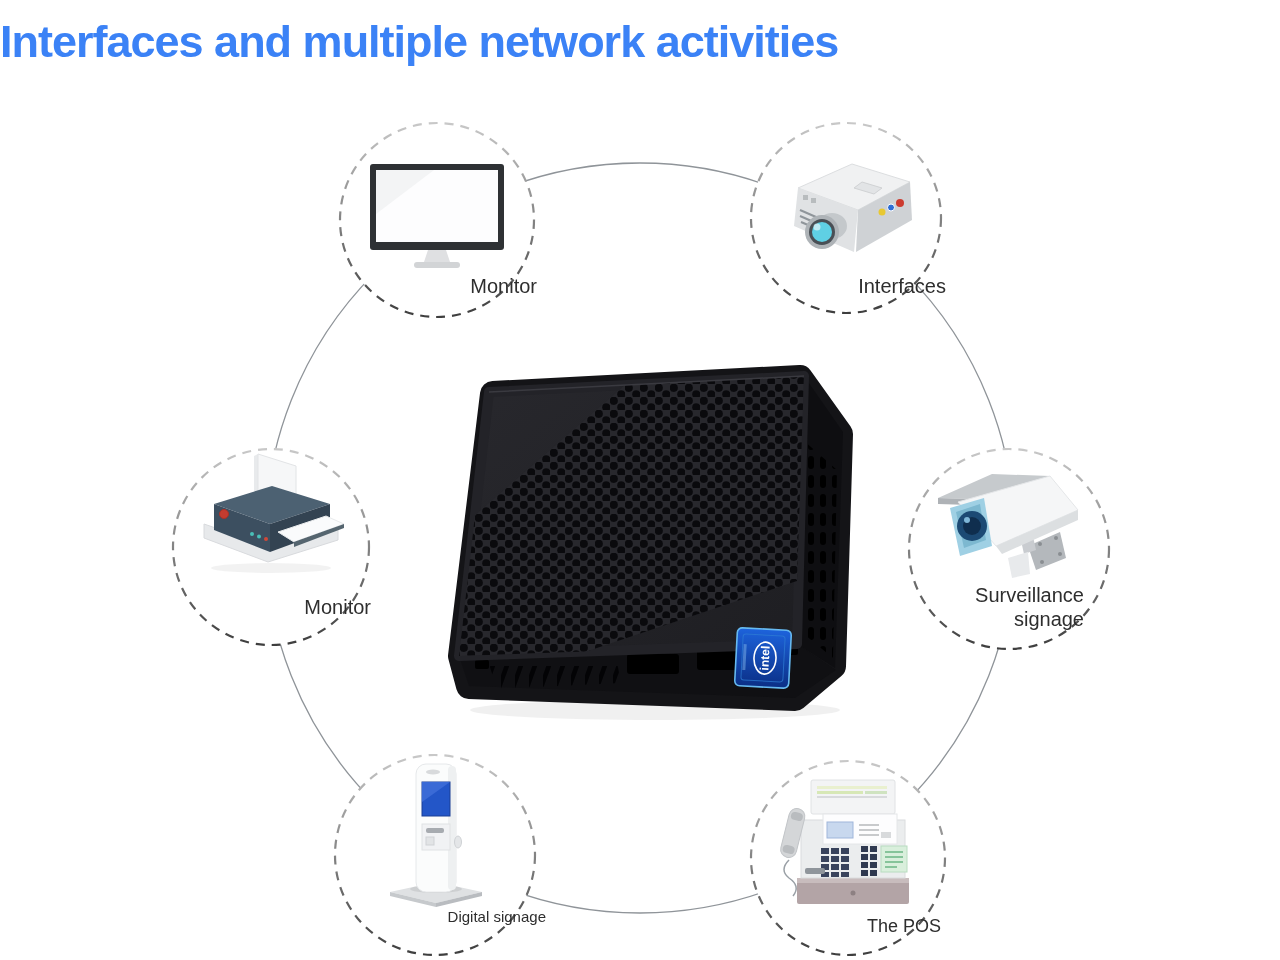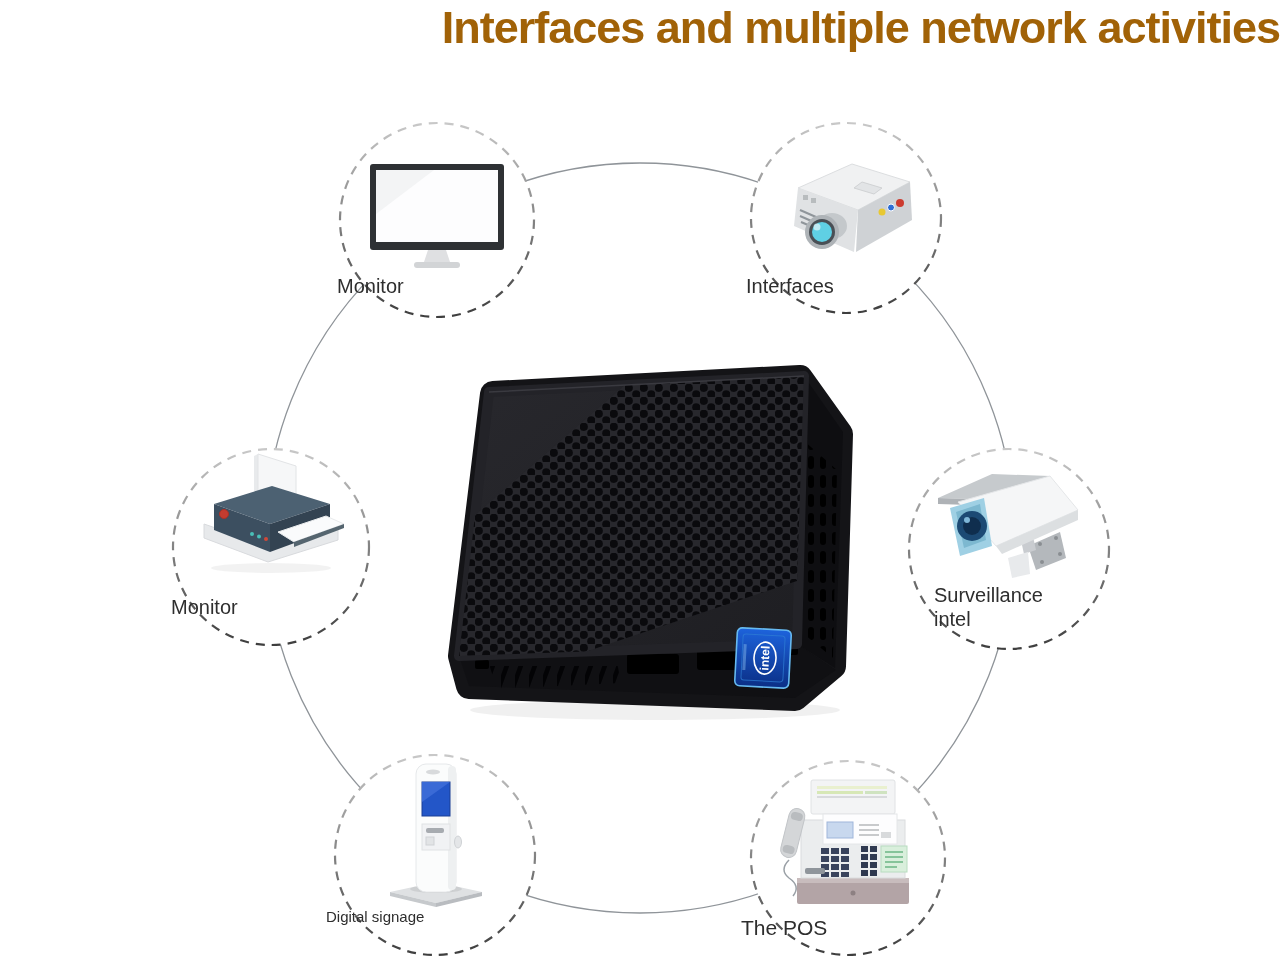--- a/index.html
+++ b/index.html
@@ -1,26 +1,26 @@
 <!DOCTYPE html>
 <html><head>
 <meta charset="utf-8">
 <style>
   html,body{margin:0;padding:0;background:#fff;}
   .canvas{
     position:relative;width:1280px;height:960px;background:#fff;overflow:hidden;
     font-family:"Liberation Sans","DejaVu Sans",sans-serif;
   }
   .page-title{
-    position:absolute;left:0;top:2px;width:100%;text-align:right;
-    font-size:45px;font-weight:bold;letter-spacing:-1px;color:#a16207;
+    position:absolute;left:0;top:16px;width:100%;text-align:left;
+    font-size:45px;font-weight:bold;letter-spacing:-1px;color:#3b82f6;
   }
   .abs{position:absolute;}
   .device-label{
-    position:absolute;text-align:left;color:#2e2e2e;
+    position:absolute;text-align:right;color:#2e2e2e;
     font-size:20px;line-height:1.18;
   }
 </style>
 </head>
 <body>
 
 <div class="canvas">
 
   <div class="page-title">Interfaces and multiple network activities</div>
 
@@ -232,17 +232,17 @@
       <rect x="12" y="40" width="12" height="8" rx="4" fill="#b9bcbf"></rect>
       <rect x="12" y="74" width="12" height="8" rx="4" fill="#b9bcbf"></rect>
     </g>
     <path d="M14,88 q-10,10 0,18 q12,8 4,18" stroke="#9aa0a6" stroke-width="1.5" fill="none"></path>
     <rect x="30" y="96" width="20" height="6" rx="2" fill="#8f959b"></rect>
   </svg>
 
   <div class="device-label" style="left:337px;top:275px;width:200px">Monitor</div>
   <div class="device-label" style="left:746px;top:275px;width:200px">Interfaces</div>
   <div class="device-label" style="left:171px;top:596px;width:200px">Monitor</div>
-  <div class="device-label" style="left:934px;top:584px;width:150px">Surveillance intel</div>
+  <div class="device-label" style="left:934px;top:584px;width:150px">Surveillance signage</div>
   <div class="device-label" style="left:326px;top:908px;width:220px;font-size:15px">Digital signage</div>
-  <div class="device-label" style="left:741px;top:916px;width:200px;font-size:21px">The POS</div>
+  <div class="device-label" style="left:741px;top:916px;width:200px;font-size:18px">The POS</div>
 
 </div>
 
 </body></html>

